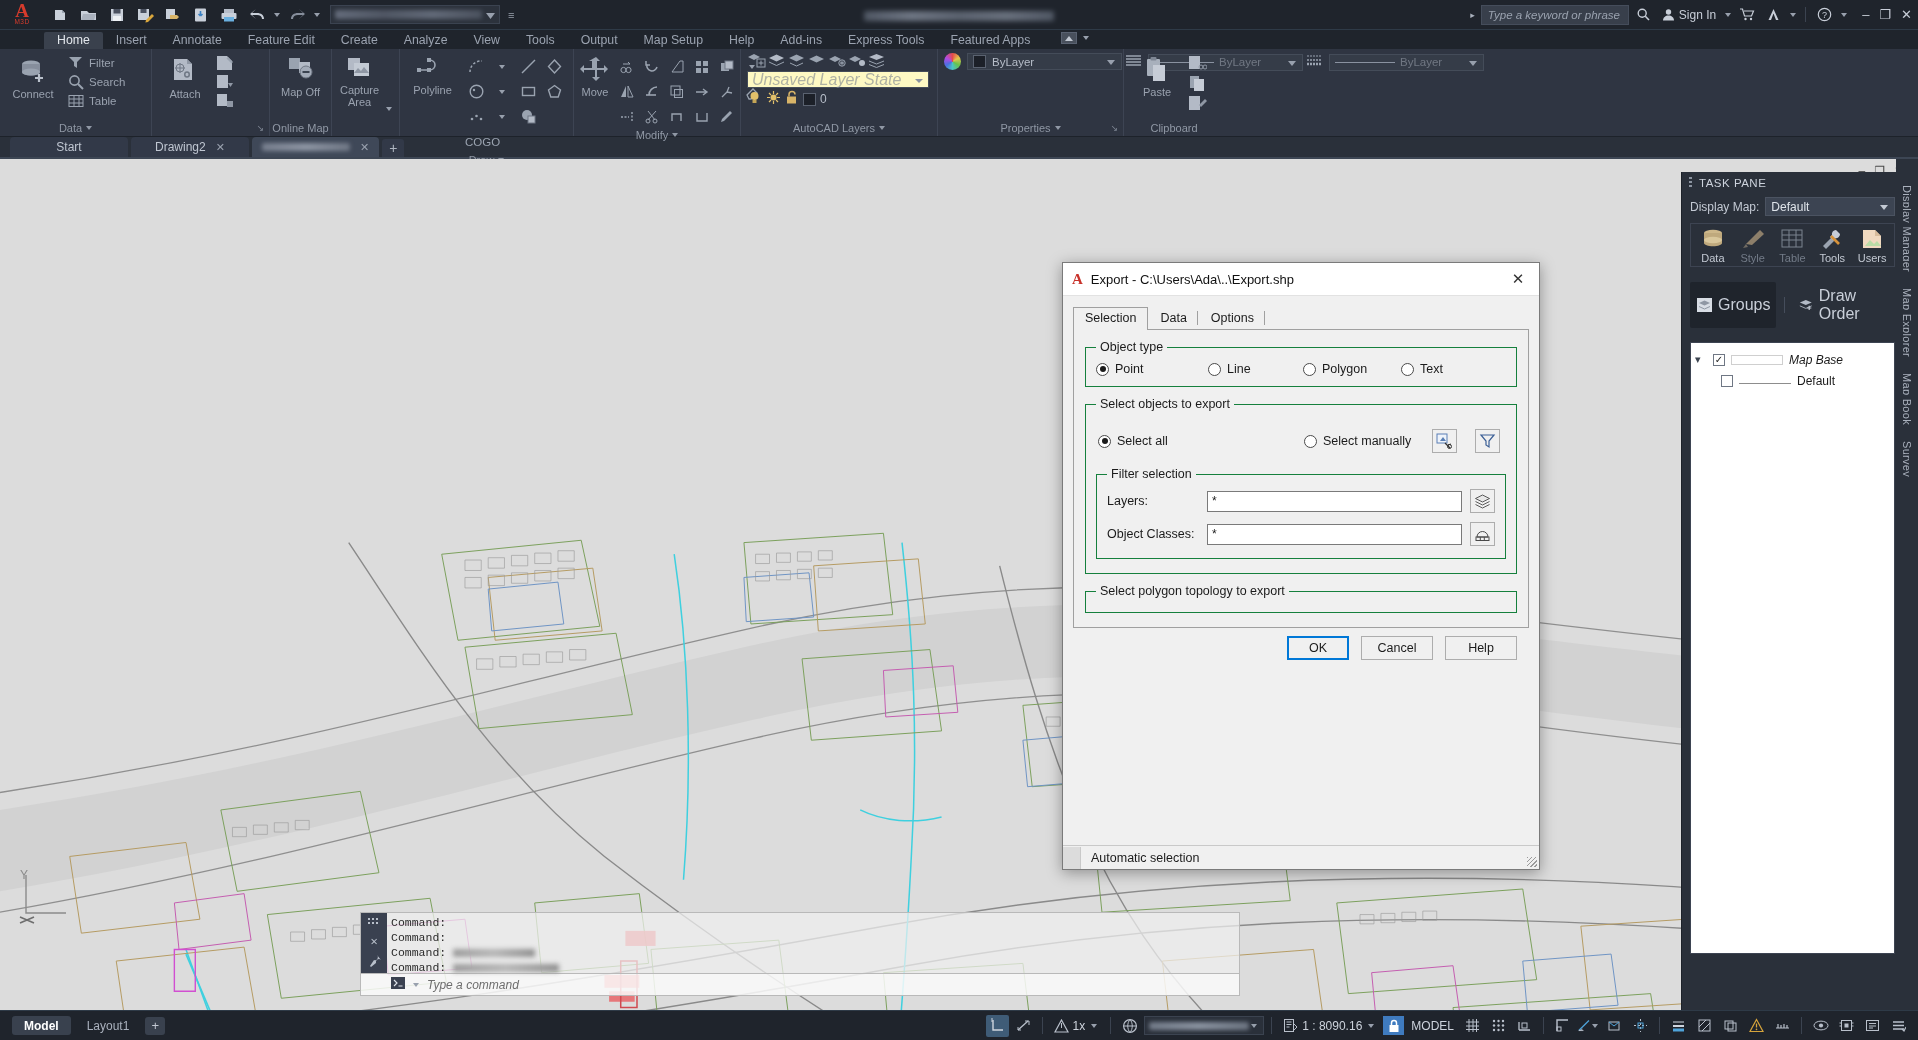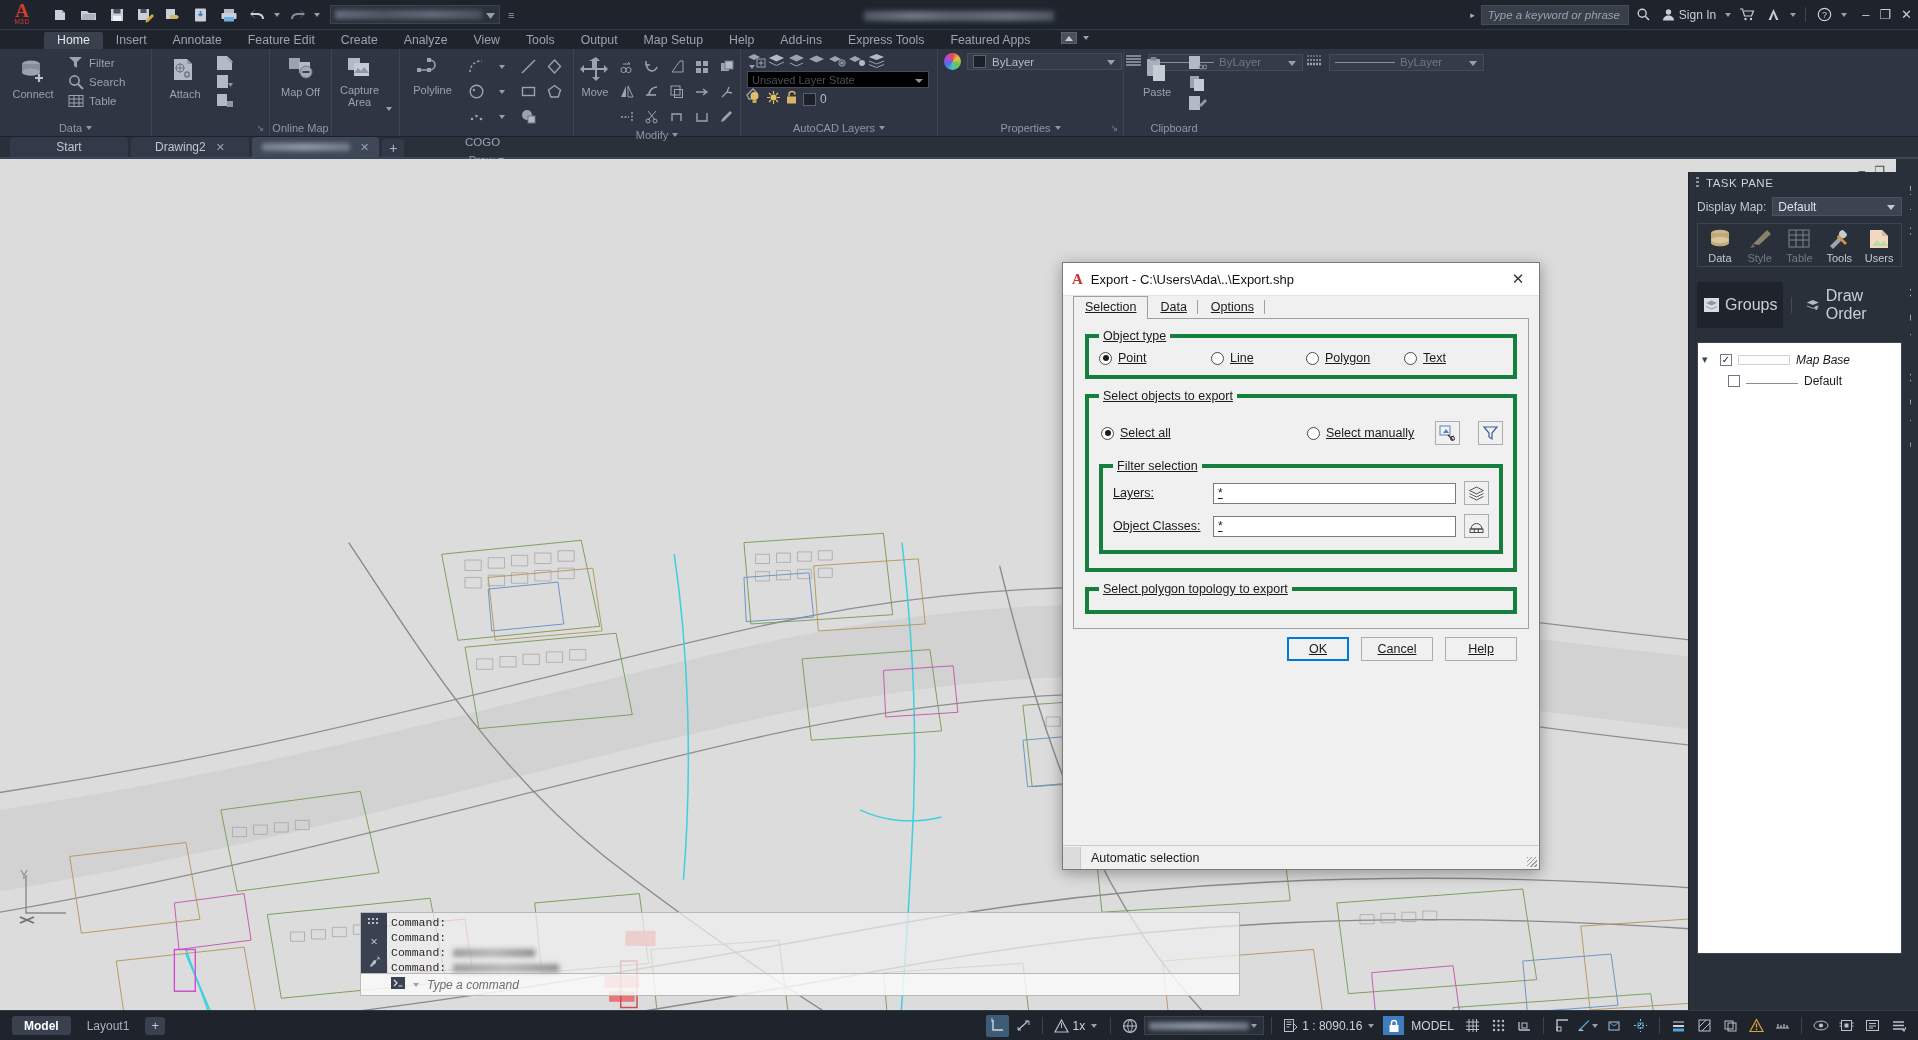--- a/index.html
+++ b/index.html
@@ -73,22 +73,22 @@
     padding-top:2px; color:#9aa2af; font-size:11px; text-align:center; line-height:12px; cursor:default; }
   .smallcol { display:flex; flex-direction:column; gap:1px; }
   .smallbtn { display:flex; align-items:center; gap:5px; padding:1px 4px; color:#9aa2af; font-size:11.5px;
     cursor:default; border-radius:2px; }
   .gridicons { display:grid; grid-template-columns:repeat(6,25px); grid-auto-rows:25px; }
   .gi { display:flex; align-items:center; justify-content:center; cursor:default; border-radius:2px; }
   .ico { display:block; }
 
   
   .lay-row { display:flex; align-items:center; gap:1px; }
-  .lay-combo { width:160px; height:17px; background:#000000; border:1px solid #444c59; display:flex;
-     align-items:center; padding:0 4px; font-size:11px; color:#7b838f; position:relative; }
+  .lay-combo { width:160px; height:17px; background:#fef9c3; border:1px solid #444c59; display:flex;
+     align-items:center; padding:0 4px; font-size:16px; color:#7b838f; position:relative;font-style:italic; }
   .lay-combo .cv2:after { content:""; position:absolute; right:5px; top:7px;
     border-left:4px solid transparent; border-right:4px solid transparent; border-top:4px solid #8b93a0; }
   .swatch { width:13px; height:13px; background:#1c2028; border:1px solid #5a6270; }
   
   .prop-combo { width:155px; height:17px; background:#353c48; border:1px solid #444c59;
     display:flex; align-items:center; padding:0 5px; font-size:11.5px; color:#b7bec9; position:relative; }
   .prop-combo .cvx:after { content:""; position:absolute; right:6px; top:6px;
     border-left:4.5px solid transparent; border-right:4.5px solid transparent; border-top:5px solid #98a0ad; }
   .colorwheel { width:17px; height:17px; border-radius:50%;
     background:conic-gradient(#e34b4b,#e3c44b,#67c24b,#4bc3c3,#4b6ee3,#b14be3,#e34b4b); }
@@ -122,21 +122,21 @@
   .cmd-hist { background:rgba(240,240,240,.72); border:1px solid #b9b9b9; font-family:"Liberation Mono",monospace;
     font-size:11.5px; color:#2b2b2b; padding:2px 4px 2px 30px; line-height:15px; position:relative; height:62px; }
   .cmd-hist .blurcmd { display:inline-block; width:82px; height:8px;
     background:linear-gradient(90deg,#9a9a9a,#b5b5b5,#8e8e8e); filter:blur(2.4px); vertical-align:middle; }
   .cmd-input { background:rgba(250,250,250,.85); border:1px solid #b9b9b9; border-top:none; height:22px;
     display:flex; align-items:center; gap:6px; padding-left:30px; font-size:12px; font-style:italic; color:#6d6d6d; }
   .cmd-gutter { position:absolute; left:0; top:0; width:26px; bottom:0; background:#3a4150;
      display:flex; flex-direction:column; align-items:center; gap:4px; padding-top:3px; color:#b9c0cb; }
 
   
-  .taskpane { position:absolute; right:8px; top:172px; width:222px; height:850px; background:#2a303a;
+  .taskpane { position:absolute; right:15px; top:172px; width:222px; height:850px; background:#2a303a;
     border-left:1px solid #1d222a; }
   .tp-head { height:22px; display:flex; align-items:center; gap:7px; padding-left:7px; font-size:11.5px;
     color:#ccd2dc; letter-spacing:.5px; }
   .grip { width:3px; height:12px;
     background:repeating-linear-gradient(180deg,#8b93a0 0 2px,transparent 2px 4px); }
   .tp-row { display:flex; align-items:center; gap:6px; padding:3px 8px; font-size:12px; color:#c3c9d3; }
   .tp-select { flex:1; height:19px; background:#3c4452; border:1px solid #4b5361; display:flex;
     align-items:center; padding:0 5px; font-size:12px; color:#dfe4ea; position:relative; }
   .tp-select:after { content:""; position:absolute; right:6px; top:7px;
     border-left:4.5px solid transparent; border-right:4.5px solid transparent; border-top:5px solid #c3c9d3; }
@@ -183,29 +183,29 @@
   
   .dialog { position:absolute; left:1062px; top:262px; width:478px; height:608px;
     background:#f0f0f0; border:1px solid #7a7a7a; box-shadow:0 3px 14px rgba(0,0,0,.35);
     color:#1b1b1b; font-size:12.5px; }
   .dlg-title { height:33px; background:#ffffff; display:flex; align-items:center; gap:8px;
     padding:0 6px 0 9px; border-bottom:1px solid #e2e2e2; }
   .dlg-title .a2 { color:#c8332b; font-weight:bold; font-size:15px; font-family:"Liberation Serif",serif; }
   .dlg-title .t { flex:1; font-size:13px; color:#111; }
   .dlg-x { width:30px; height:28px; display:flex; align-items:center; justify-content:center;
      font-size:15px; color:#333; cursor:default; }
-  .dlg-body { padding:0 10px 0;text-decoration:underline; }
+  .dlg-body { padding:11px 10px 0; }
   .tabstrip { display:flex; align-items:flex-end; height:23px; border-bottom:1px solid #a0a0a0;
      margin-bottom:0; }
   .dtab { padding:3px 11px 4px; font-size:12.5px; color:#1b1b1b; border:1px solid transparent;
      border-bottom:none; cursor:default; position:relative; }
   .dtab.active { background:#f0f0f0; border-color:#a0a0a0; margin-bottom:-1px; padding-bottom:5px; }
   .dtab .sep { position:absolute; right:0; top:3px; bottom:4px; width:1px; background:#a0a0a0; }
   .tabpage { border:1px solid #a0a0a0; border-top:none; padding:10px 11px 12px; background:#f0f0f0; }
-  fieldset.grp { border:4px solid #15803d; padding:8px 10px 10px; margin-bottom:10px; position:relative; }
+  fieldset.grp { border:1px solid #15803d; padding:8px 10px 10px; margin-bottom:10px; position:relative; }
   fieldset.grp > legend { padding:0 4px; font-size:12.5px; color:#1b1b1b; }
   .radio-row { display:flex; align-items:center; }
   .radio { display:flex; align-items:center; gap:6px; cursor:default; font-size:12.5px; }
   .rdot { width:13px; height:13px; border-radius:50%; border:1px solid #4a4a4a; background:#fff;
     display:flex; align-items:center; justify-content:center; }
   .rdot.sel:after { content:""; width:6px; height:6px; border-radius:50%; background:#1b1b1b; }
   .field-row { display:flex; align-items:center; gap:8px; margin-bottom:9px; }
   .field-label { width:92px; font-size:12.5px; }
   .txt { flex:1; height:21px; background:#fff; border:1px solid #7a7a7a; padding:1px 4px; font-size:12px;
      display:flex; align-items:center; }

